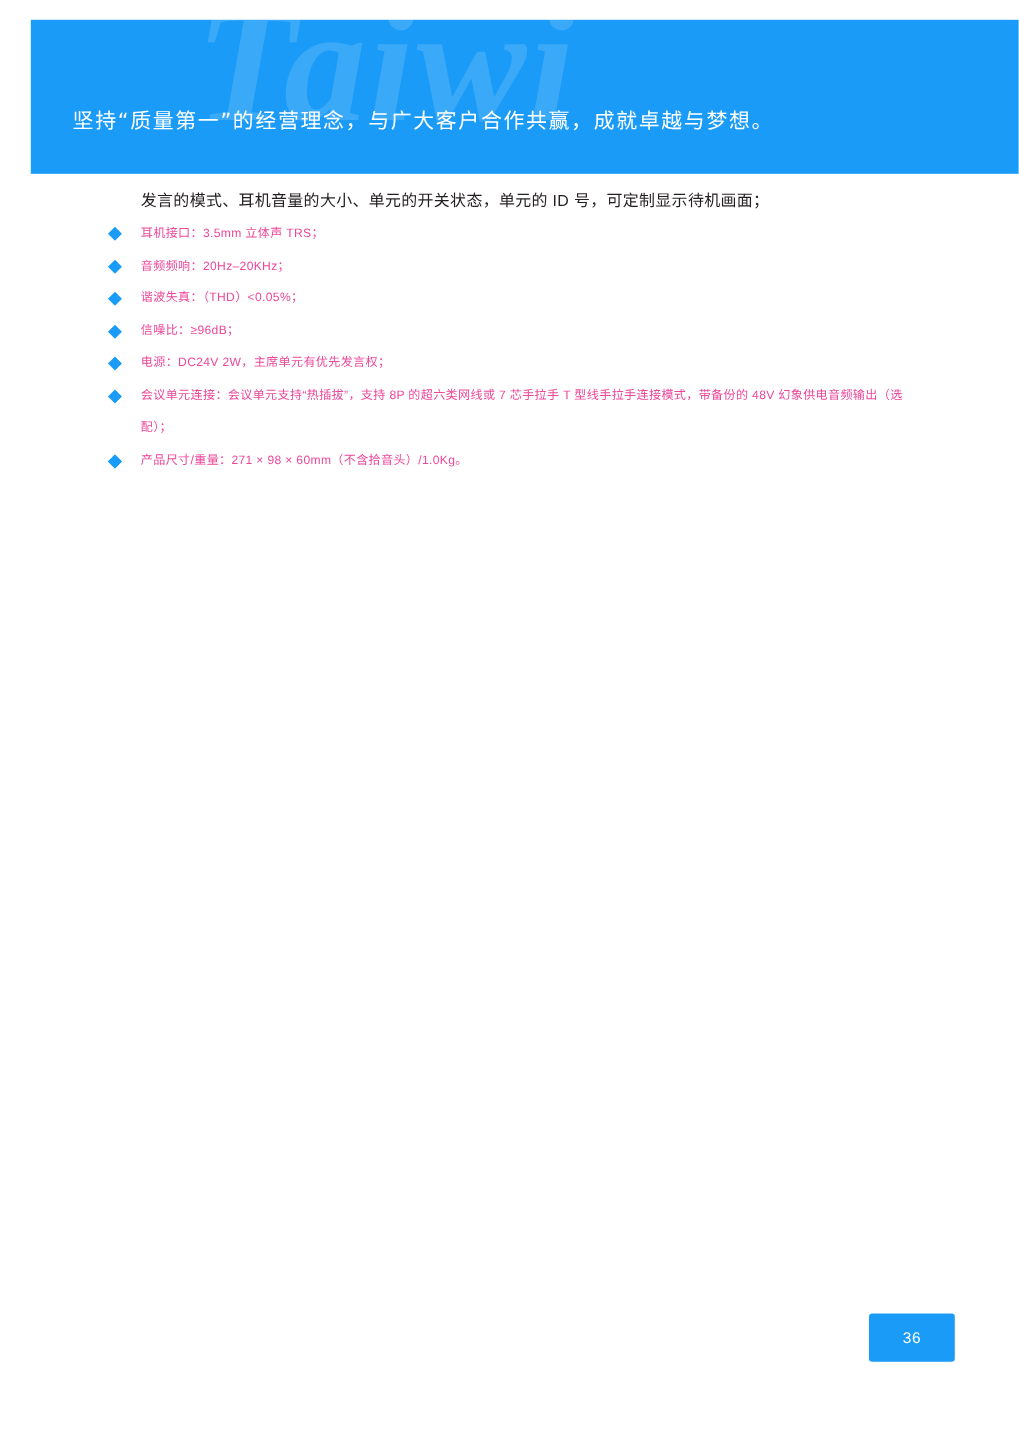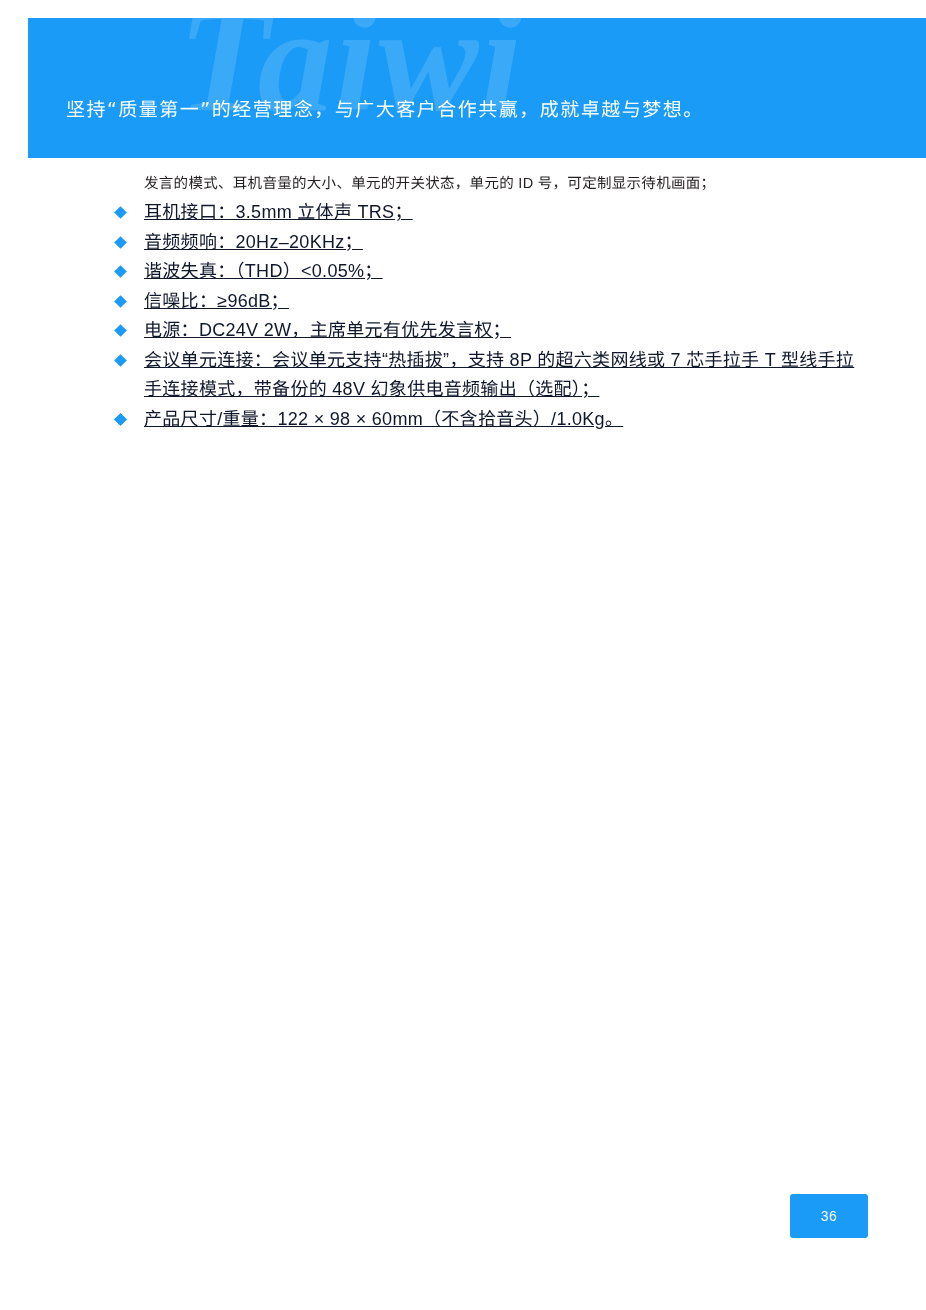--- a/index.html
+++ b/index.html
@@ -47,44 +47,43 @@
     font-size: 19px;
     color: #ffffff;
     letter-spacing: 1.5px;
     white-space: nowrap;
     font-family: "DejaVu Sans", "Liberation Sans", sans-serif;
   }
 
   
   .content {
     position: absolute;
-    left: 112px;
+    left: 96px;
     top: 168px;
     width: 748px;
   }
   .lead-line {
     font-size: 14.5px;
     line-height: 30px;
     color: #231f20;
     margin-left: 32px;
     letter-spacing: 0.3px;
   }
   ul.spec-list {
     list-style: none;
     margin: 0;
     padding: 0;
   }
   ul.spec-list li {
     position: relative;
     padding-left: 32px;
-    font-size: 18px;
+    font-size: 11px;
     line-height: 29.5px;
-    color: #0f172a;
+    color: #ec4899;
     letter-spacing: 0.3px;
-    text-decoration: underline;
   }
   .bullet-diamond {
     position: absolute;
     left: 4px;
     top: 10px;
     width: 9px;
     height: 9px;
     background: #1a9bf7;
     transform: rotate(45deg);
   }
@@ -139,18 +138,18 @@
     </li>
     <li>
       <span class="bullet-diamond"></span>
       <span>会议单元连接：会议单元支持“热插拔”，支持 8P 的超六类网线或 7 芯手拉手 T 型线手拉手连接模式，带备份的 48V 幻象供电音频输出（选配）；</span>
     </li>
     <li>
       <span class="bullet-diamond"></span>
     </li>
     <li>
       <span class="bullet-diamond"></span>
-      <span>产品尺寸/重量：122 × 98 × 60mm（不含拾音头）/1.0Kg。</span>
+      <span>产品尺寸/重量：271 × 98 × 60mm（不含拾音头）/1.0Kg。</span>
     </li>
   </ul>
 </div>
 
 <div class="page-number-box">36</div>
 
 </body></html>

